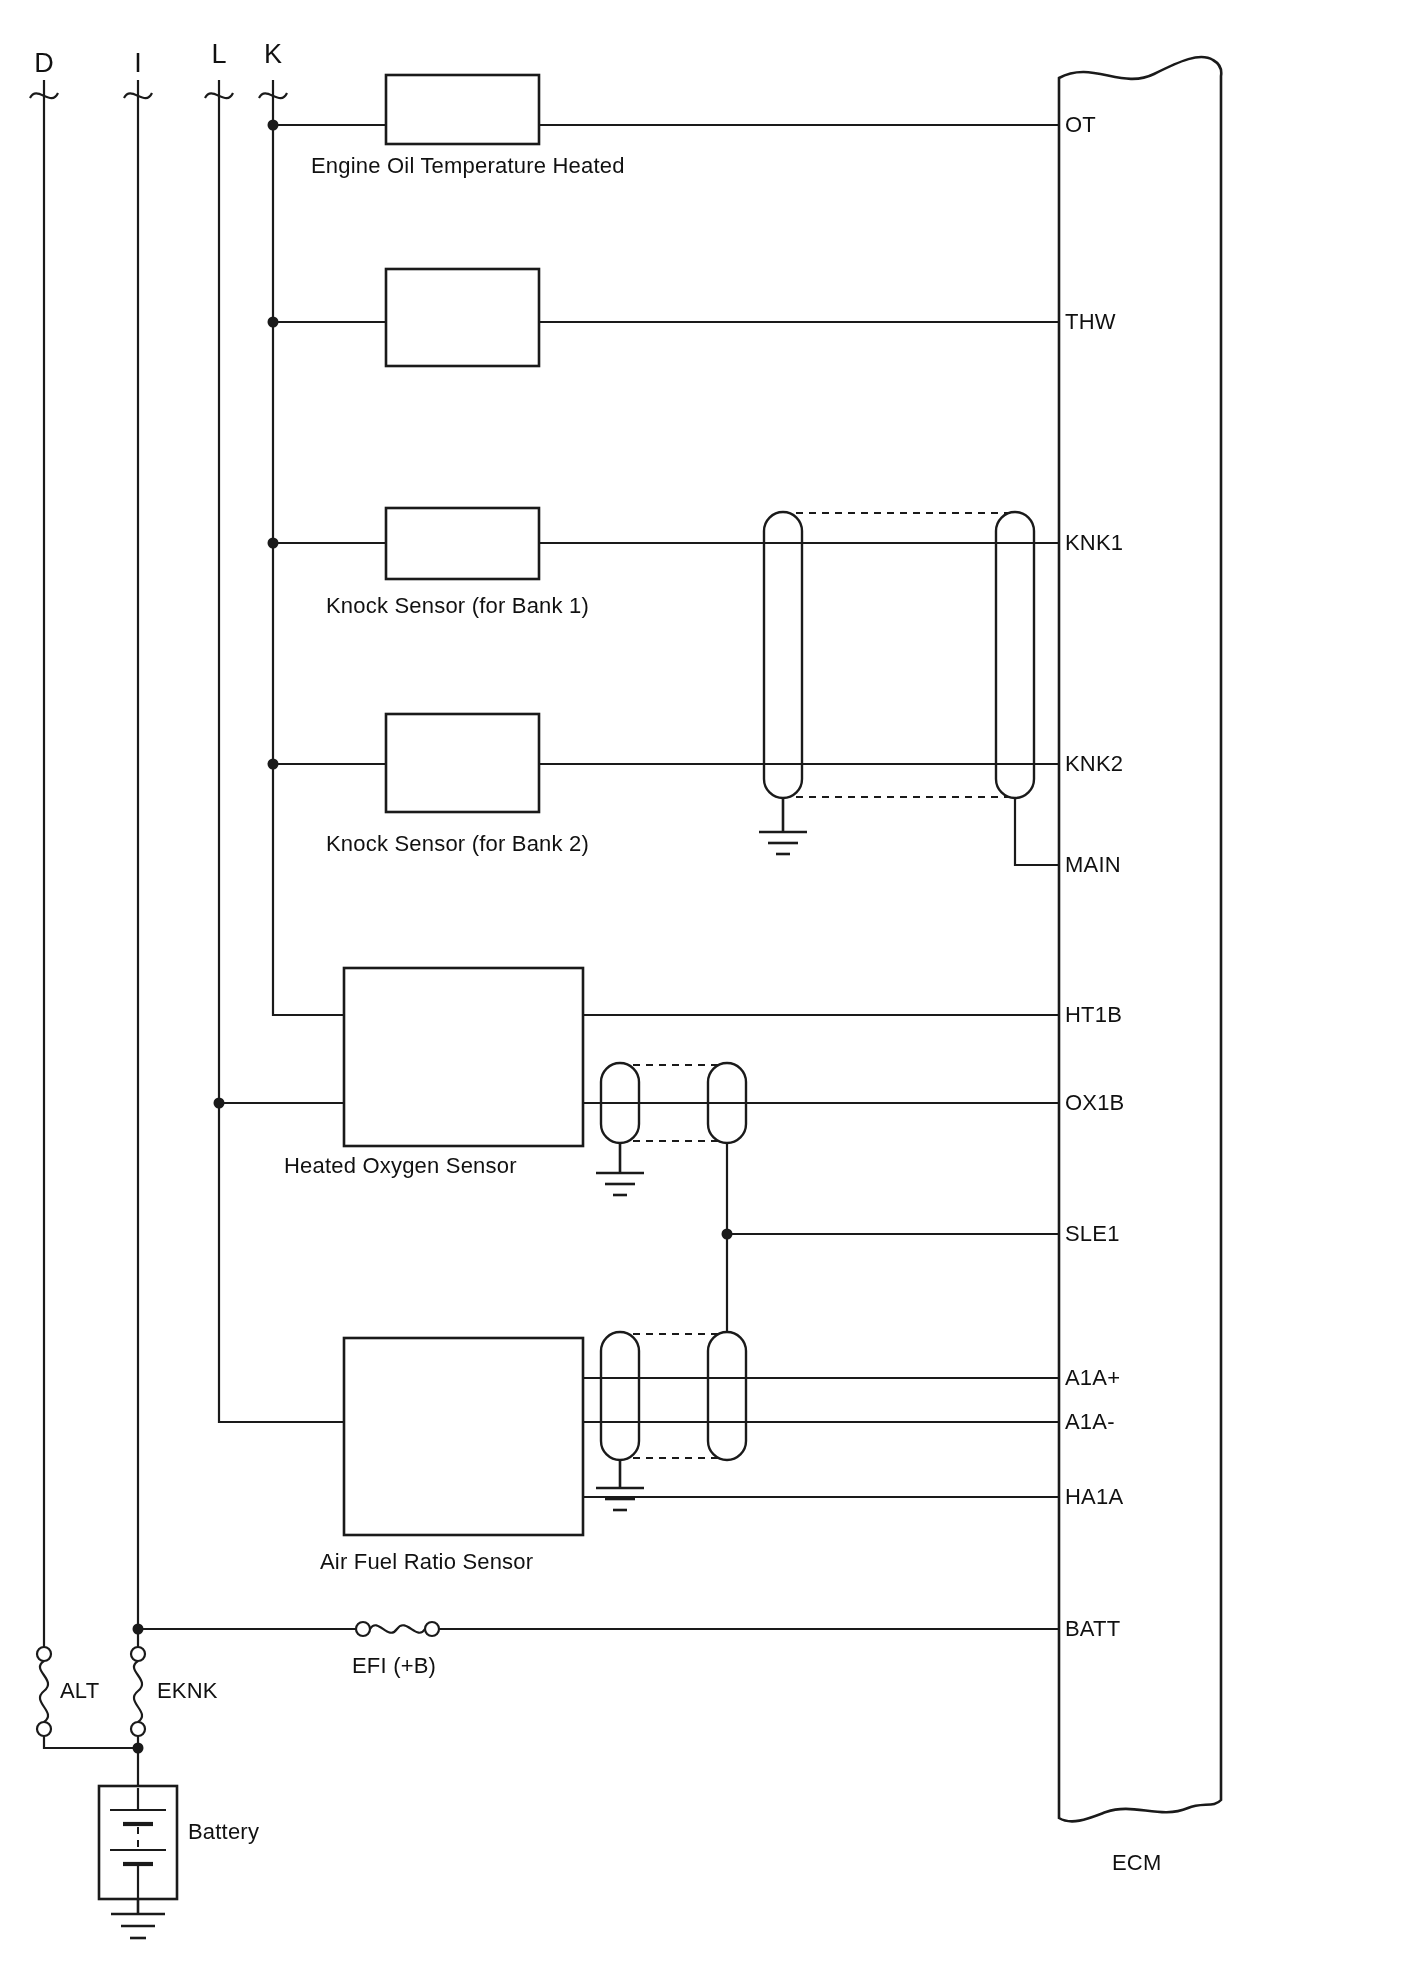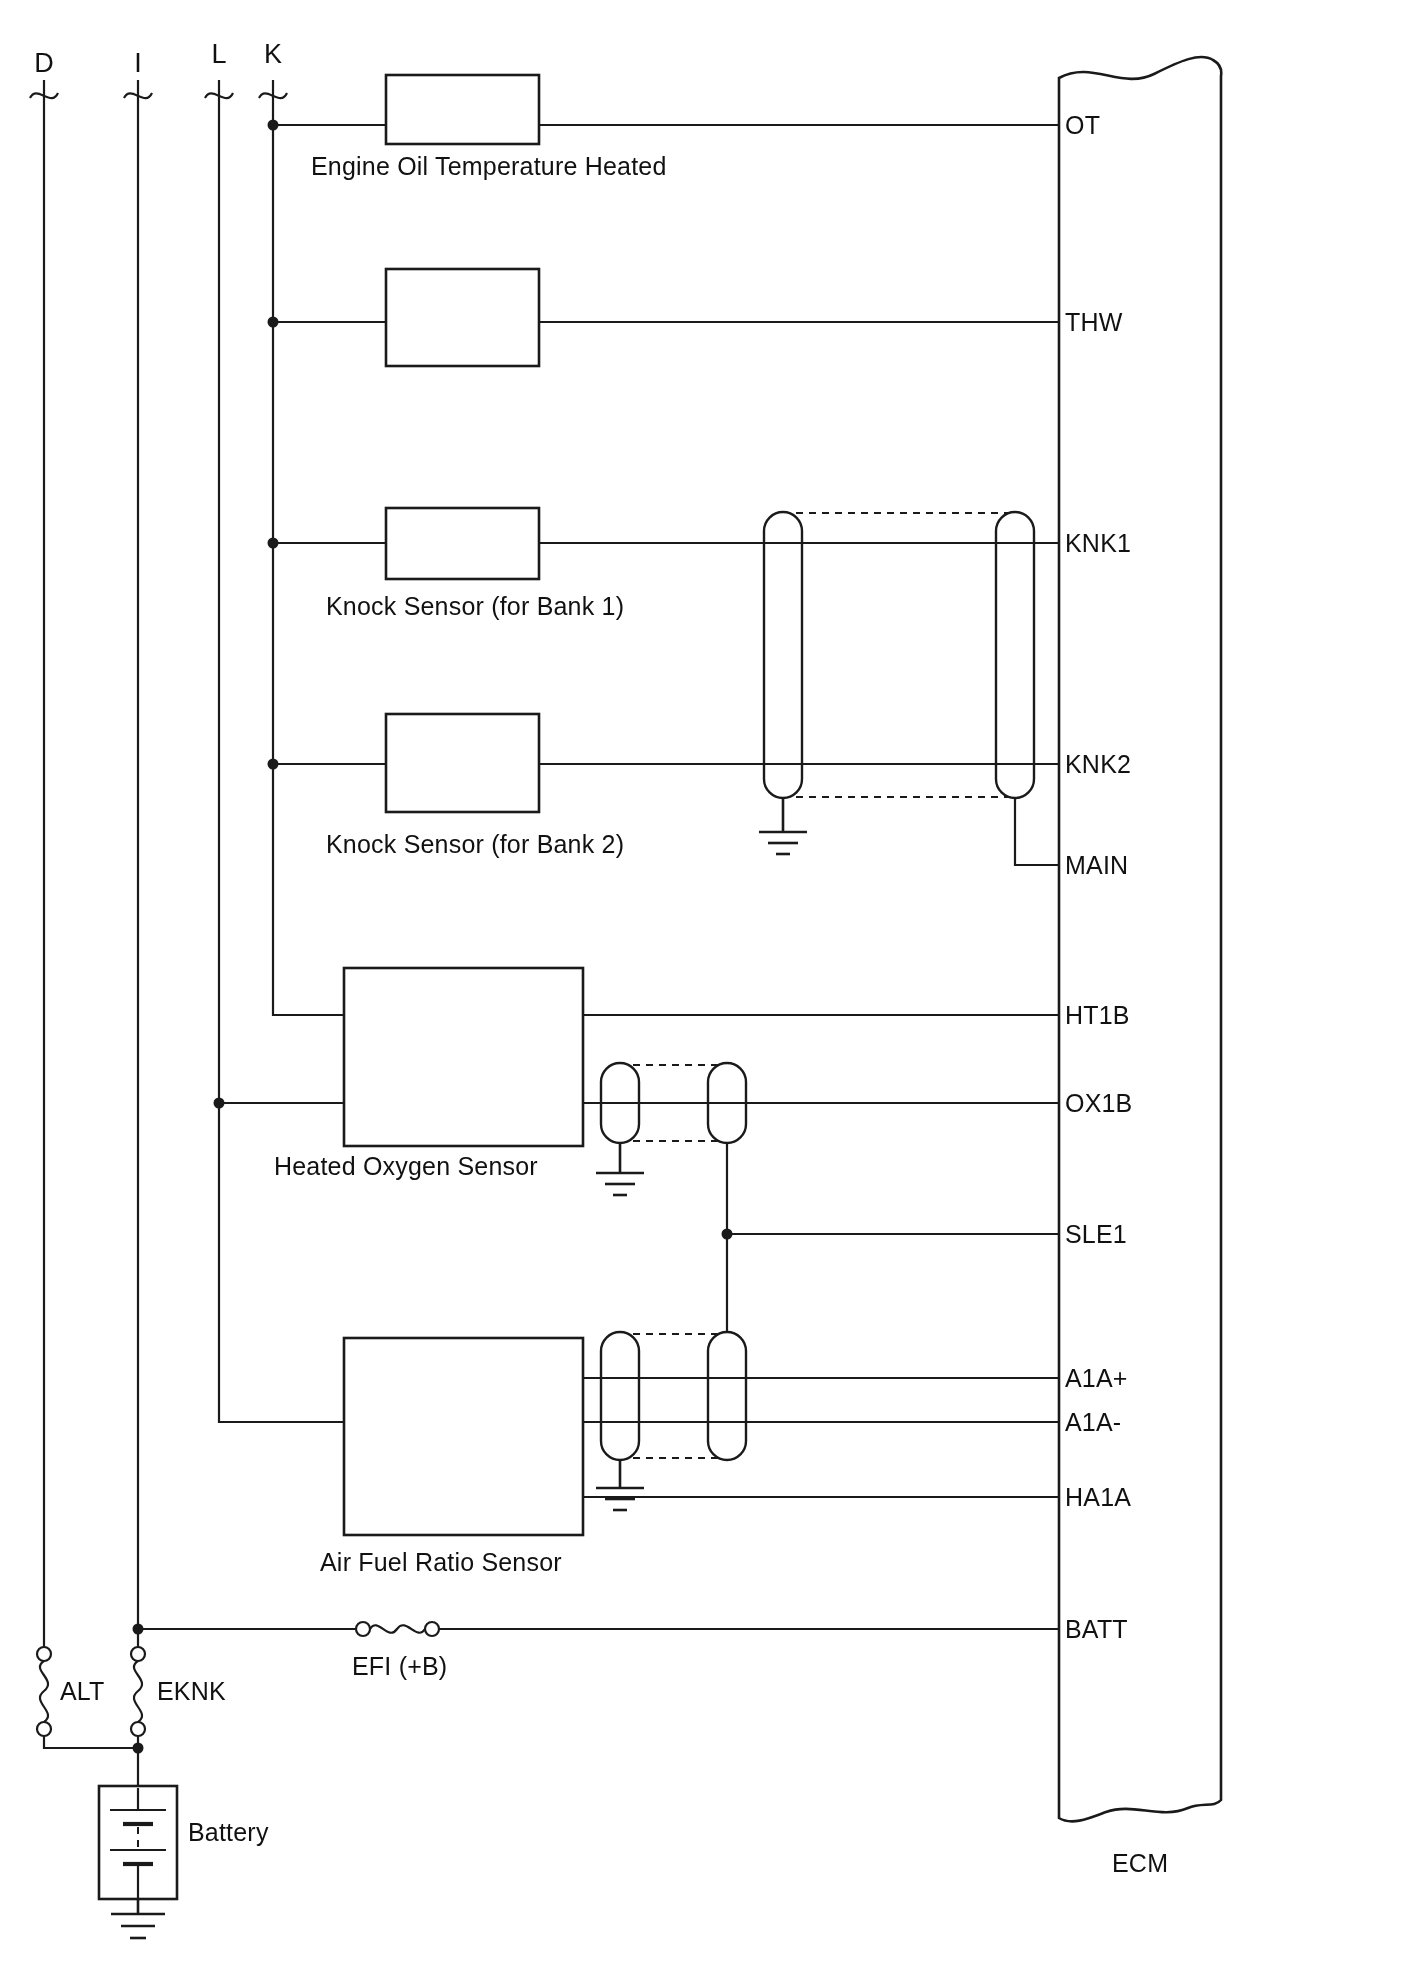--- a/index.html
+++ b/index.html
@@ -3,21 +3,21 @@
 <meta charset="utf-8">
 <style>
   * { box-sizing: border-box; }
   html, body { margin:0; padding:0; background:#ffffff; }
   .canvas {
     position:relative; width:1421px; height:1961px; background:#ffffff;
     font-family:"Liberation Sans","DejaVu Sans",sans-serif; color:#111;
     overflow:hidden;
   }
   .canvas svg { position:absolute; left:0; top:0; }
-  .lbl { position:absolute; font-size:25px; line-height:28px; white-space:nowrap; letter-spacing:.2px; }
+  .lbl { position:absolute; font-size:22px; line-height:28px; white-space:nowrap; letter-spacing:.2px; }
   .term { font-size:27px; transform:translateX(-50%); }
   .w   { fill:none; stroke:#1a1a1a; stroke-width:2.2; }
   .bx  { fill:#ffffff; stroke:#1a1a1a; stroke-width:2.6; }
   .ov  { fill:#ffffff; stroke:#1a1a1a; stroke-width:2.4; }
   .dsh { fill:none; stroke:#1a1a1a; stroke-width:2; stroke-dasharray:7 6; }
   .gnd { fill:none; stroke:#1a1a1a; stroke-width:2.6; }
   .thick { stroke-width:4.2; }
   .dot { fill:#1a1a1a; stroke:none; }
   .fc  { fill:#ffffff; stroke:#1a1a1a; stroke-width:2.2; }
 </style>
@@ -149,21 +149,21 @@
   </svg>
 
   <div class="lbl term" style="left:44px;top:49px">D</div>
   <div class="lbl term" style="left:138px;top:49px">I</div>
   <div class="lbl term" style="left:219px;top:40px">L</div>
   <div class="lbl term" style="left:273px;top:40px">K</div>
 
   <div class="lbl" style="left:311px;top:152px">Engine Oil Temperature Heated</div>
   <div class="lbl" style="left:326px;top:592px">Knock Sensor (for Bank 1)</div>
   <div class="lbl" style="left:326px;top:830px">Knock Sensor (for Bank 2)</div>
-  <div class="lbl" style="left:274px;top:1152px">Heated Oxygen Sensor</div>
+  <div class="lbl" style="left:284px;top:1152px">Heated Oxygen Sensor</div>
   <div class="lbl" style="left:320px;top:1548px">Air Fuel Ratio Sensor</div>
   <div class="lbl" style="left:352px;top:1652px">EFI (+B)</div>
   <div class="lbl" style="left:60px;top:1677px">ALT</div>
   <div class="lbl" style="left:157px;top:1677px">EKNK</div>
   <div class="lbl" style="left:188px;top:1818px">Battery</div>
   <div class="lbl" style="left:1112px;top:1849px">ECM</div>
 
   <div class="lbl" style="left:1065px;top:111px">OT</div>
   <div class="lbl" style="left:1065px;top:308px">THW</div>
   <div class="lbl" style="left:1065px;top:529px">KNK1</div>

